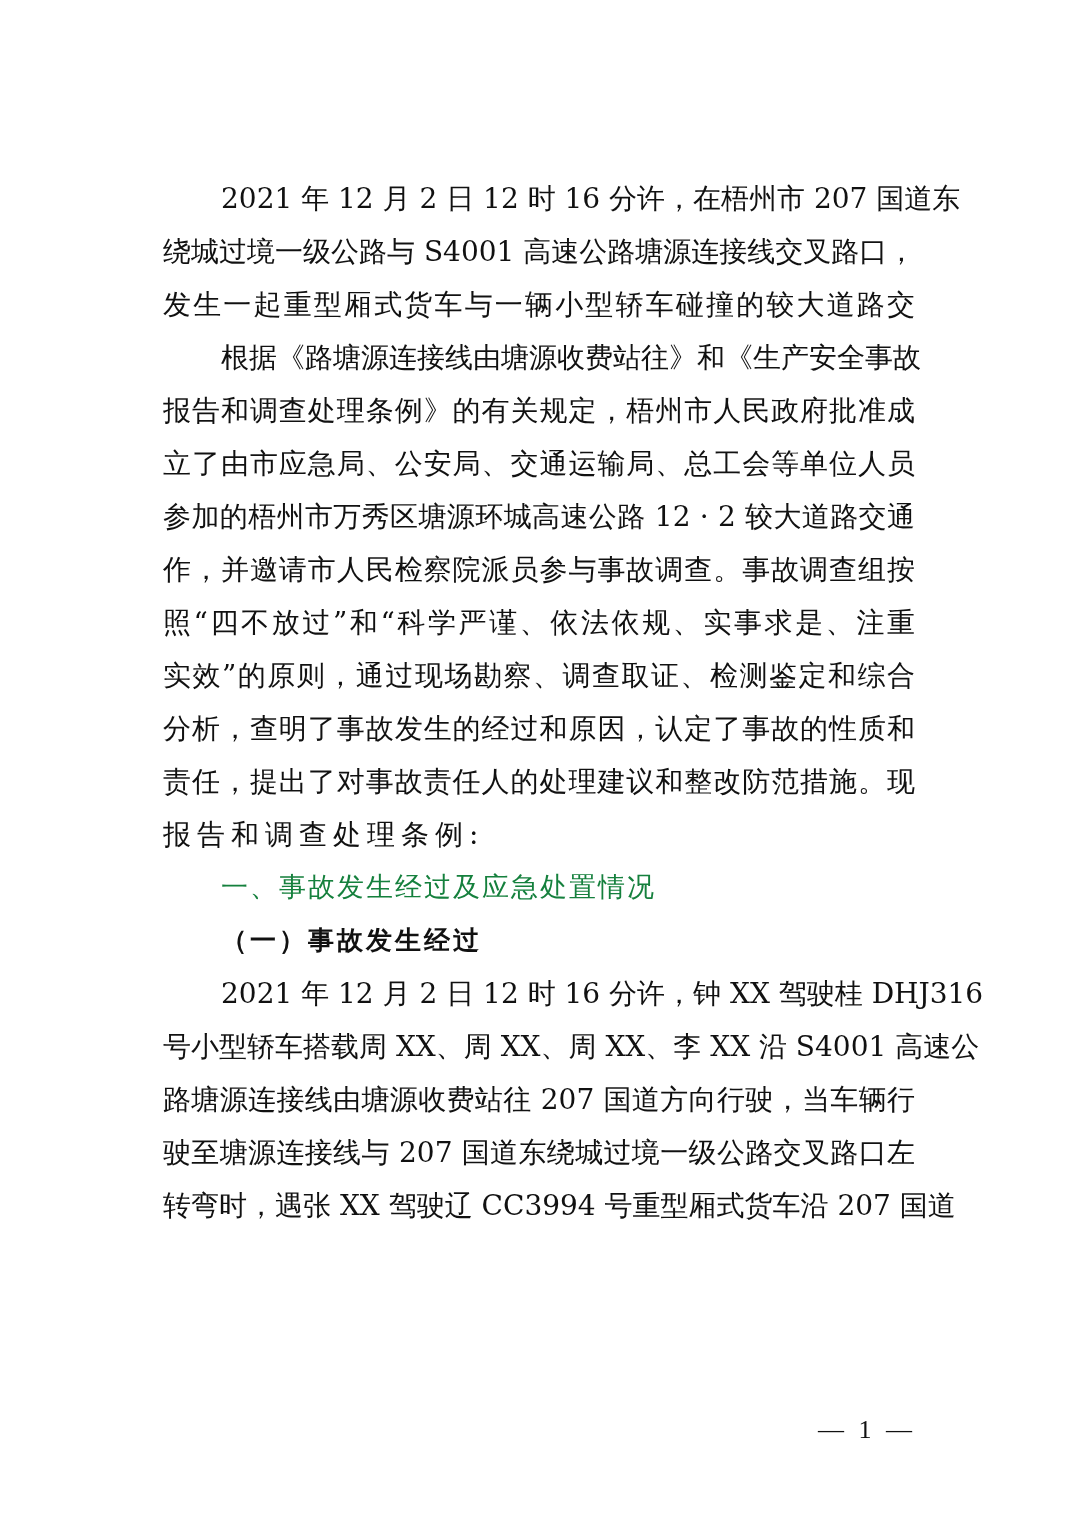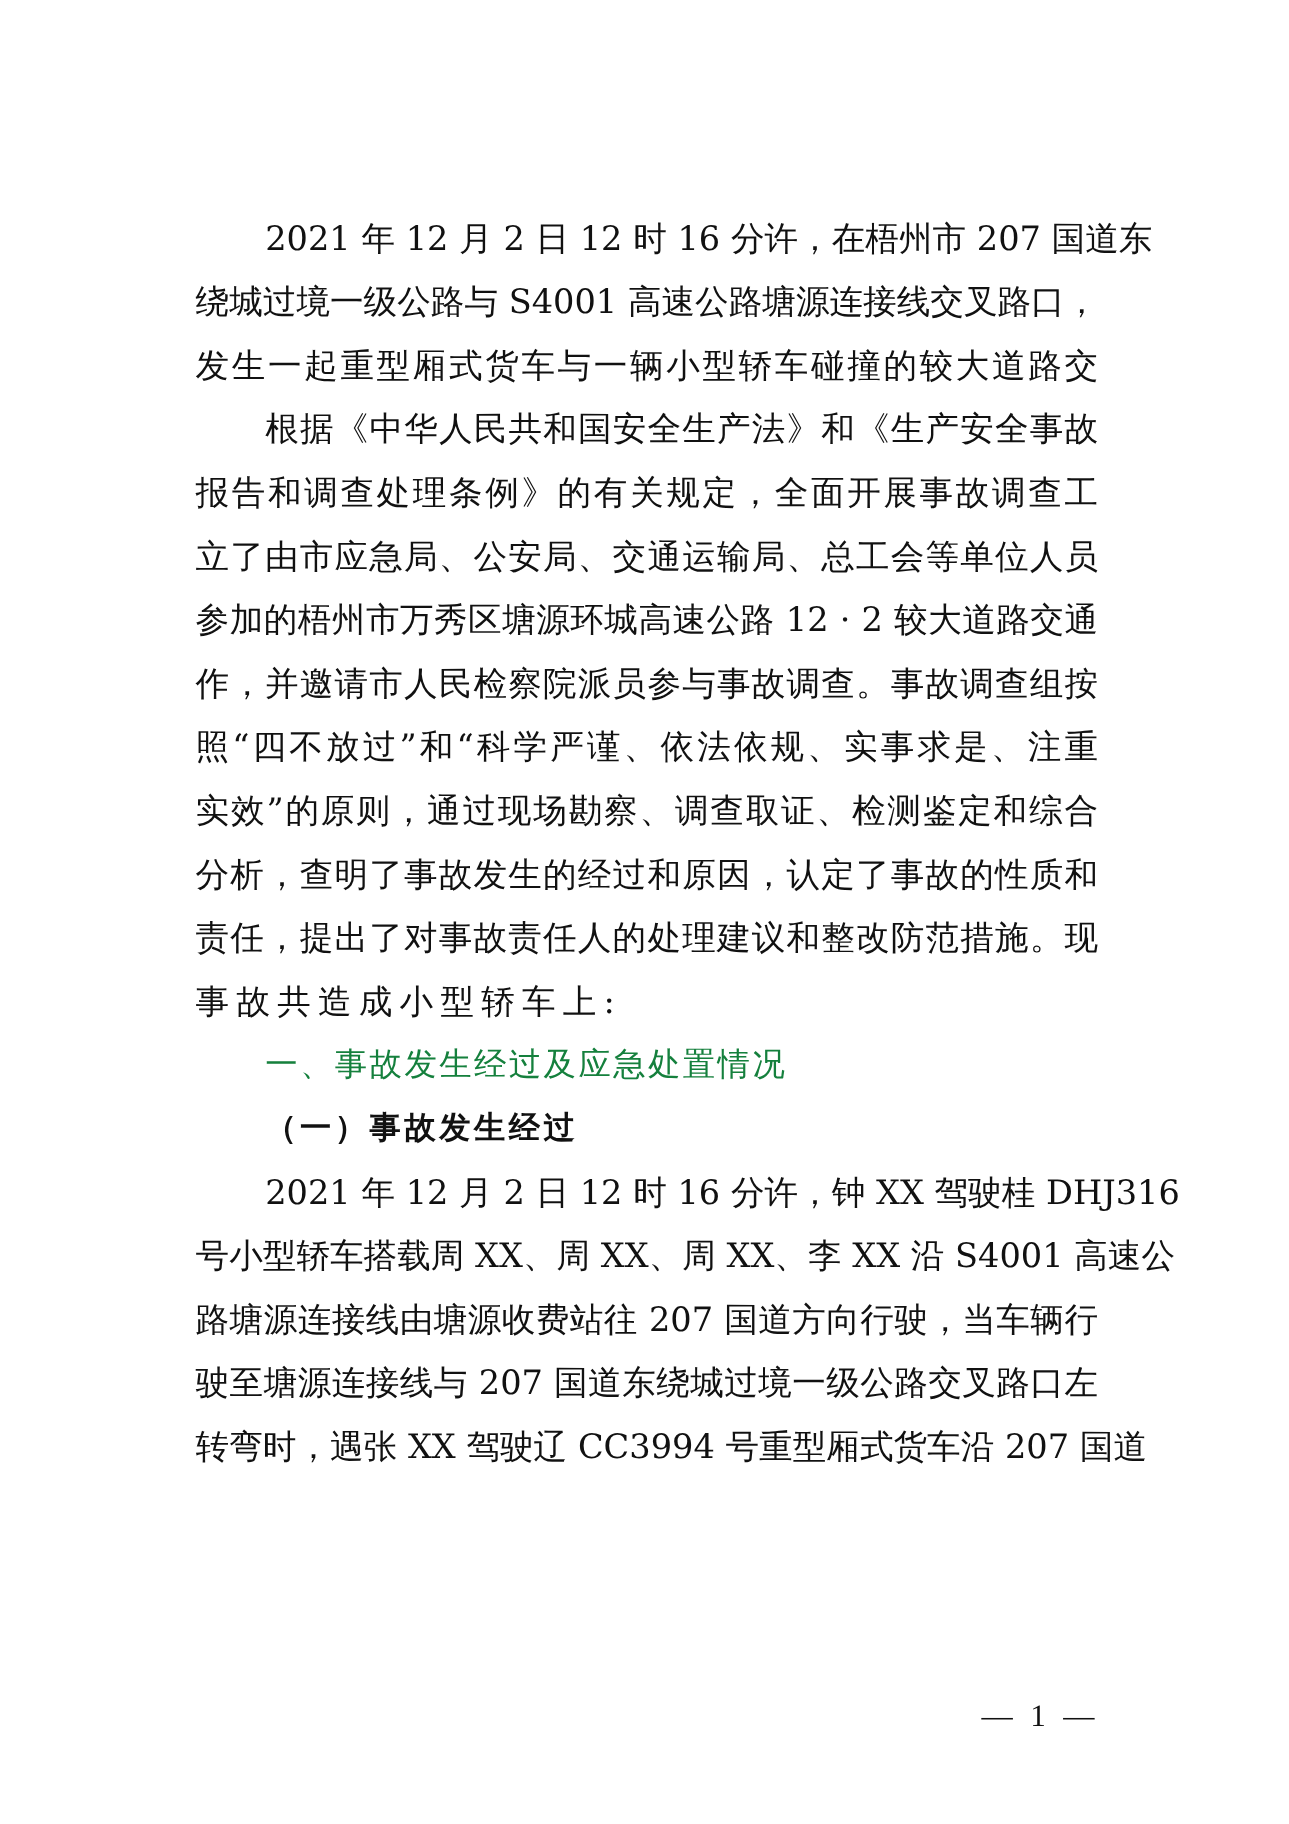--- a/index.html
+++ b/index.html
@@ -42,30 +42,30 @@
 </head>
 <body>
 
 <div class="page">
   <div>
     <div class="line justify indent">2021 年 12 月 2 日 12 时 16 分许，在梧州市 207 国道东</div>
     <div class="line justify">绕城过境一级公路与 S4001 高速公路塘源连接线交叉路口，</div>
     <div class="line justify">发生一起重型厢式货车与一辆小型轿车碰撞的较大道路交</div>
   </div>
   <div>
-    <div class="line justify indent">根据《中华人民共和国安全生产法》和《生产安全事故</div>
-    <div class="line justify">报告和调查处理条例》的有关规定，全面开展事故调查工</div>
+    <div class="line justify indent">根据《路塘源连接线由塘源收费站往》和《生产安全事故</div>
+    <div class="line justify">报告和调查处理条例》的有关规定，梧州市人民政府批准成</div>
     <div class="line justify">立了由市应急局、公安局、交通运输局、总工会等单位人员</div>
     <div class="line justify">参加的梧州市万秀区塘源环城高速公路 12 · 2 较大道路交通</div>
     <div class="line justify">作，并邀请市人民检察院派员参与事故调查。事故调查组按</div>
     <div class="line justify">照“四不放过”和“科学严谨、依法依规、实事求是、注重</div>
     <div class="line justify">实效”的原则，通过现场勘察、调查取证、检测鉴定和综合</div>
     <div class="line justify">分析，查明了事故发生的经过和原因，认定了事故的性质和</div>
     <div class="line justify">责任，提出了对事故责任人的处理建议和整改防范措施。现</div>
-    <div class="line">事故共造成小型轿车上:</div>
+    <div class="line">报告和调查处理条例:</div>
   </div>
   <div class="h1">一、事故发生经过及应急处置情况</div>
   <div class="h2">（一）事故发生经过</div>
   <div>
     <div class="line justify indent">2021 年 12 月 2 日 12 时 16 分许，钟 XX 驾驶桂 DHJ316</div>
     <div class="line justify">号小型轿车搭载周 XX、周 XX、周 XX、李 XX 沿 S4001 高速公</div>
     <div class="line justify">路塘源连接线由塘源收费站往 207 国道方向行驶，当车辆行</div>
     <div class="line justify">驶至塘源连接线与 207 国道东绕城过境一级公路交叉路口左</div>
     <div class="line justify">转弯时，遇张 XX 驾驶辽 CC3994 号重型厢式货车沿 207 国道</div>
   </div>

